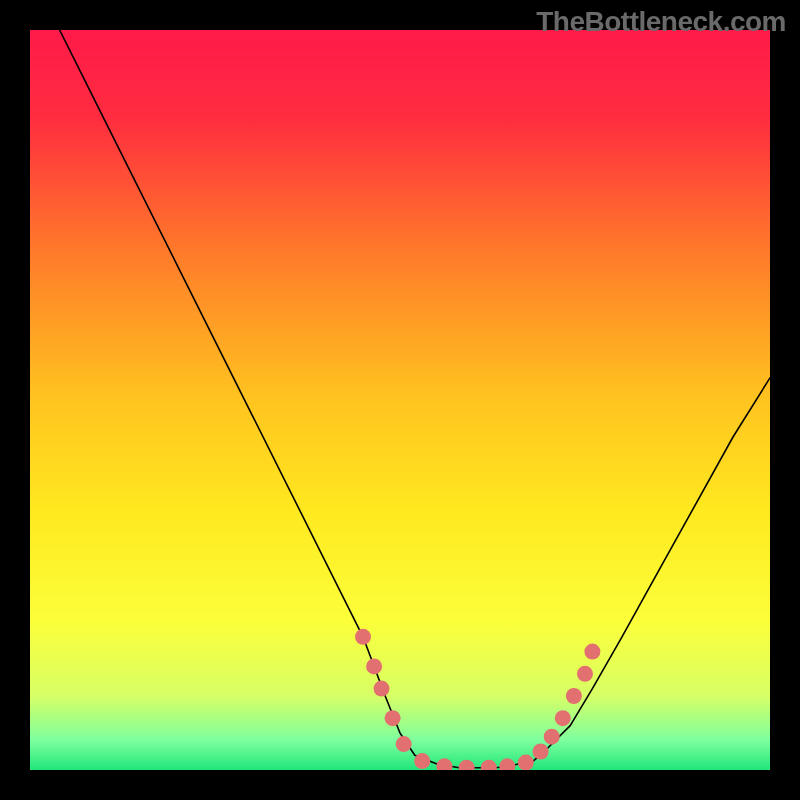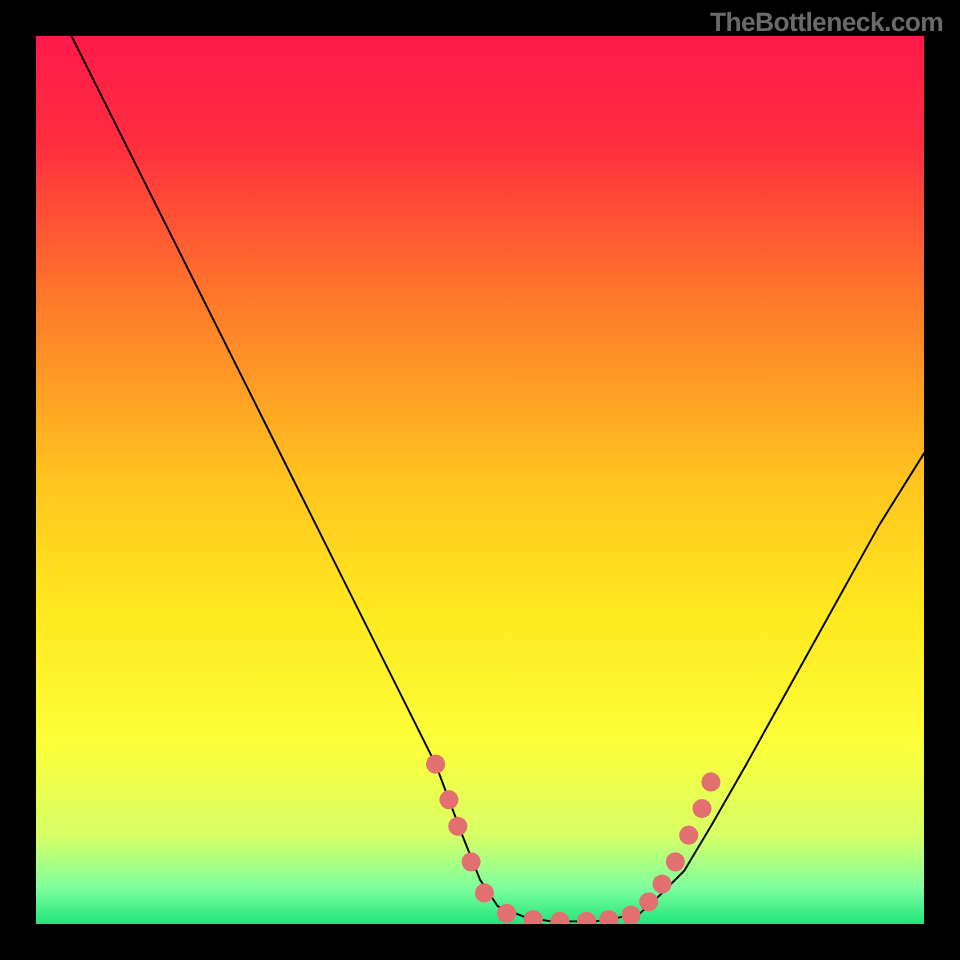--- a/index.html
+++ b/index.html
@@ -9,21 +9,21 @@
     background: #000;
     position: relative;
     font-family: Arial, sans-serif;
     overflow: hidden;
   }
   .watermark {
     position: absolute;
     top: 6px;
     right: 14px;
     color: #6a6a6a;
-    font-size: 22px;
+    font-size: 28px;
     font-weight: bold;
     z-index: 10;
     letter-spacing: -0.5px;
   }
   .plot-area {
     position: absolute;
     left: 30px;
     top: 30px;
     width: 740px;
     height: 740px;

